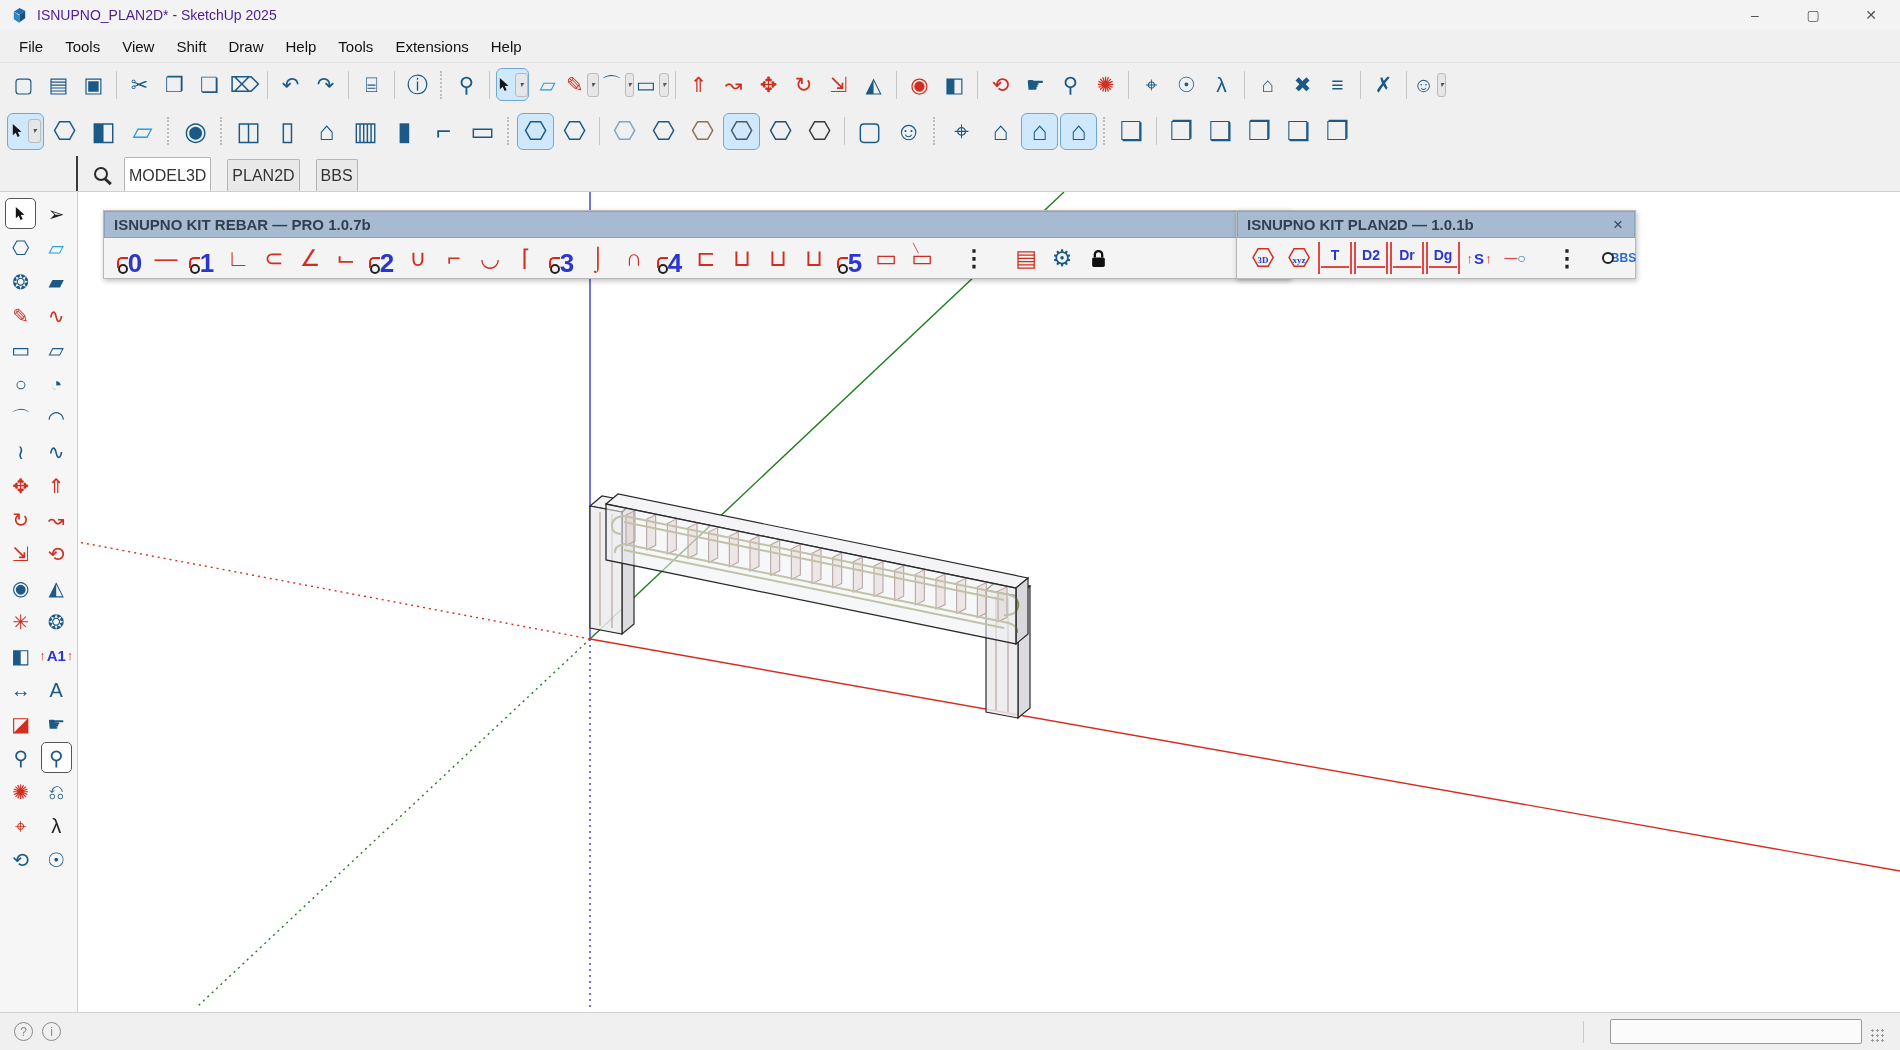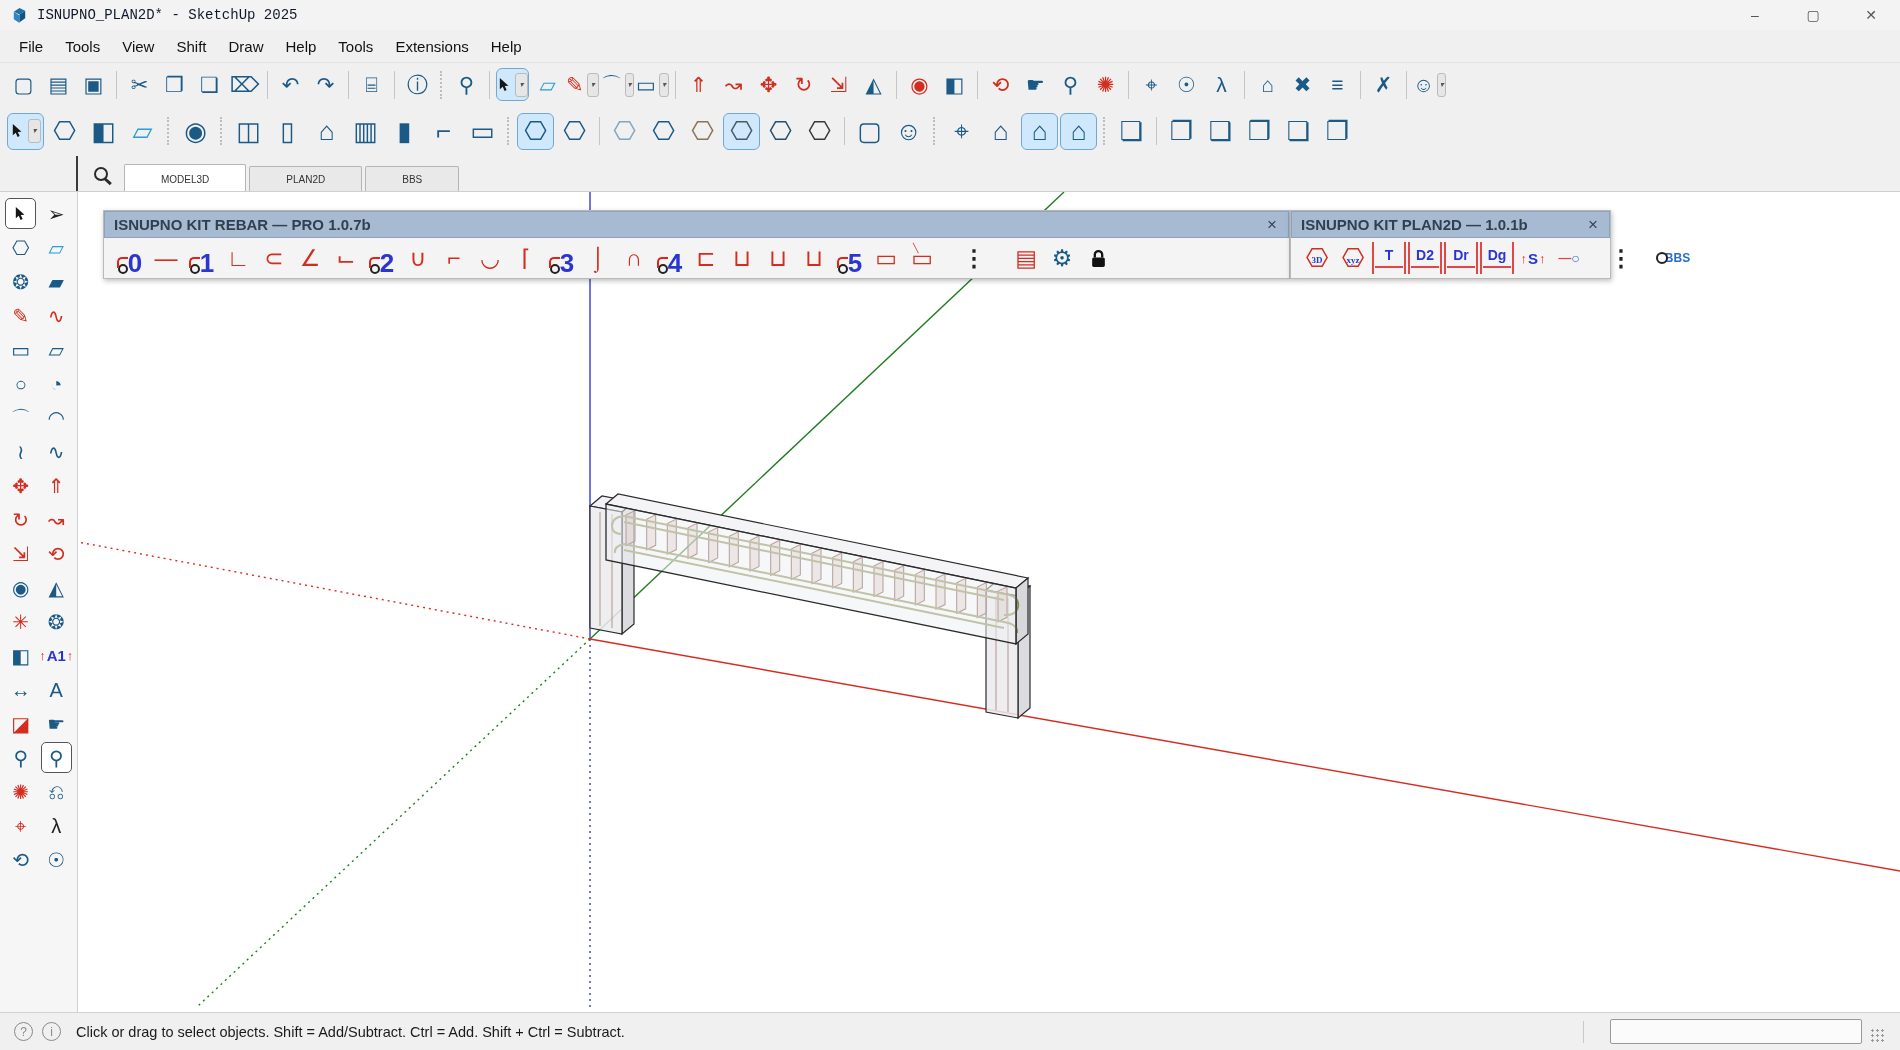--- a/index.html
+++ b/index.html
@@ -1,21 +1,21 @@
 <!DOCTYPE html>
 <html><head>
 <meta charset="utf-8">
 <style>
   * { box-sizing: border-box; margin: 0; padding: 0; }
   html,body { width:1900px; height:1050px; overflow:hidden; }
   body { font-family:"Liberation Sans", sans-serif; background:#fff; position:relative; font-size:14px; }
 
   
   .titlebar { height:30px; background:#f3f3f3; display:flex; align-items:center; padding-left:10px; }
-  .title-text { color:#0f172a; font-size:14px; margin-left:8px;font-family:Liberation Mono, monospace; }
+  .title-text { color:#4c1d95; font-size:14px; margin-left:8px; }
   .win-controls { margin-left:auto; display:flex; height:100%; }
   .wc { width:58px; height:100%; display:flex; align-items:center; justify-content:center; color:#555; font-size:14px; }
 
   
   .menubar { height:32px; background:#f0f0f0; display:flex; align-items:center; padding-left:8px; }
   .menuitem { padding:5px 11px; font-size:15px; color:#111; }
 
   
   .tb { background:#f0f0f0; display:flex; align-items:center; padding:2px 6px; }
   .tb1 { height:44px; border-top:1px solid #e2e2e2; }
@@ -34,22 +34,22 @@
   .dd { width:13px; height:24px; background:#e6e6e6; border:1px solid #bbb; border-radius:3px;
         margin-left:3px; font-size:8px; display:flex; align-items:center; justify-content:center; color:#555; }
 
   
   .tabstrip { height:36px; background:#f0f0f0; display:flex; align-items:flex-end; border-bottom:1px solid #cfcfcf; }
   .palette-corner { width:78px; height:100%; border-right:2px solid #3a3a3a; flex:none; }
   .search-btn { width:46px; height:100%; display:flex; align-items:center; justify-content:center; flex:none; }
   .mag { width:14px; height:14px; border:2.5px solid #2a2a2a; border-radius:50%; position:relative; }
   .mag::after { content:""; position:absolute; width:8px; height:2.5px; background:#2a2a2a;
                 bottom:-4px; right:-6px; transform:rotate(42deg); }
-  .tab { padding:7px 36px 6px; font-size:10px; color:#333; background:#e9e9e9;
-         border:1px solid #b5b5b5; border-bottom:none; margin-right:3px; border-radius:2px 2px 0 0; }
+  .tab { padding:7px 4px 6px; font-size:16px; color:#333; background:#e9e9e9;
+         border:1px solid #b5b5b5; border-bottom:none; margin-right:16px; border-radius:2px 2px 0 0; }
   .tab.active { background:#fff; padding-top:9px; }
 
   
   .content { display:flex; height:820px; }
   .palette { width:78px; background:#f6f6f6; border-right:1px solid #cfcfcf; display:grid;
              grid-template-columns:1fr 1fr; align-content:start; justify-items:center;
              gap:3px 0; padding:6px 3px; }
   .palette .ticon { width:31px; height:31px; font-size:20px; }
   .viewport { flex:1; position:relative; background:#fff; overflow:hidden; }
   svg.scene { position:absolute; inset:0; }
@@ -417,21 +417,21 @@
           <span class="ticon blue">⚙</span>
           <span class="ticon blue">
             <svg width="17" height="19" viewBox="0 0 16 18">
               <rect x="2" y="8" width="12" height="9" rx="1.5" fill="#111"></rect>
               <path d="M4.5 8 V5.5 a3.5 3.5 0 0 1 7 0 V8" fill="none" stroke="#111" stroke-width="2.2"></path>
             </svg>
           </span>
         </div>
     </div>
 
-    <div class="float-panel" style="left:1212px; top:18px; width:321px;">
+    <div class="float-panel" style="left:1158px; top:18px; width:400px;">
       <div class="panel-header">
         <span>ISNUPNO KIT PLAN2D — 1.0.1b</span>
         <span class="panel-close">×</span>
       </div>
       <div class="panel-body">
           <span class="ticon blue cube">
             <span class="cubeg">⎔</span>
             <b class="cubelbl">3D</b>
           </span>
           <span class="ticon blue cube">
@@ -467,19 +467,18 @@
           </span>
         </div>
     </div>
 
   </div>
 </div>
 
 <div class="statusbar">
   <span class="circ">?</span>
   <span class="circ">i</span>
-  <span class="status-msg">Click or drag to select objects. Shift = Add/Subtract. Ctrl = Add. Shift + Ctrl = Subtract.</span>
   <div class="meas-wrap">
     <span class="meas-div"></span>
     <input class="meas-input" value="" style="">
     <span class="corner-grip"></span>
   </div>
 </div>
 
 </body></html>

